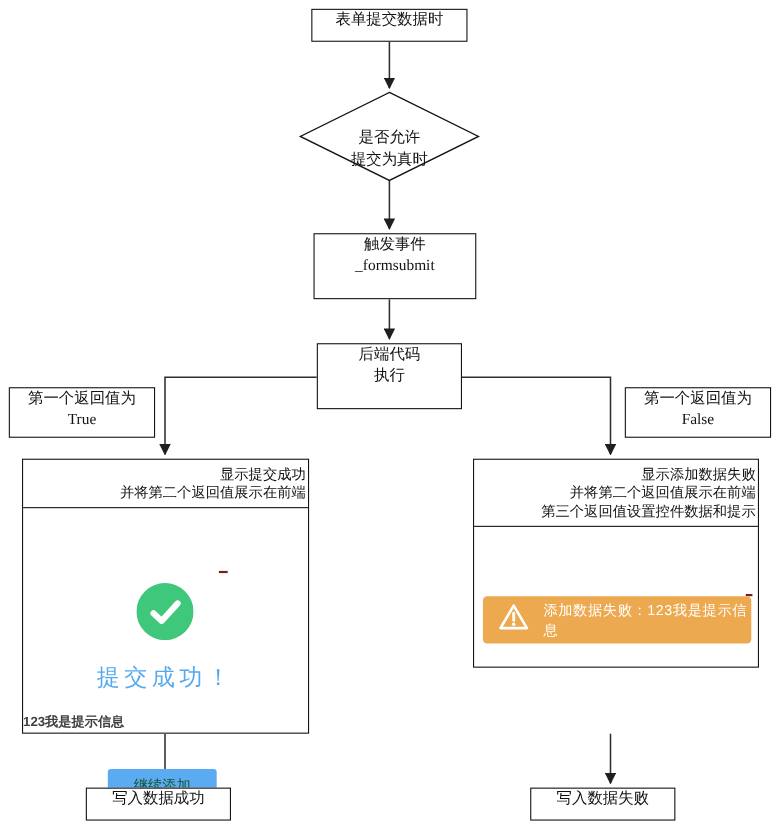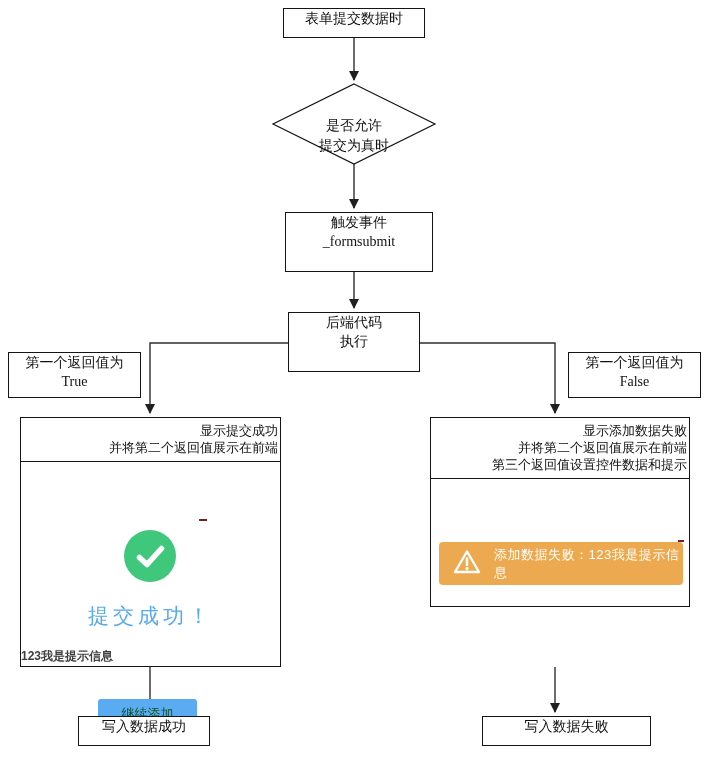--- a/index.html
+++ b/index.html
@@ -133,19 +133,19 @@
         <span class="txt">添加数据失败：123我是提示信息</span>
       </div>
     </div>
   </div>
 
   <div class="node" style="left:78px;top:716px;width:132px;height:30px;">
     <div class="vcenter">
         <span>写入数据成功</span>
       </div>
   </div>
-  <div class="node" style="left:482px;top:716px;width:169px;height:30px;">
+  <div class="node" style="left:482px;top:716px;width:132px;height:30px;">
     <div class="vcenter">
         <span>写入数据失败</span>
       </div>
   </div>
 
 </div>
 
 </body></html>

